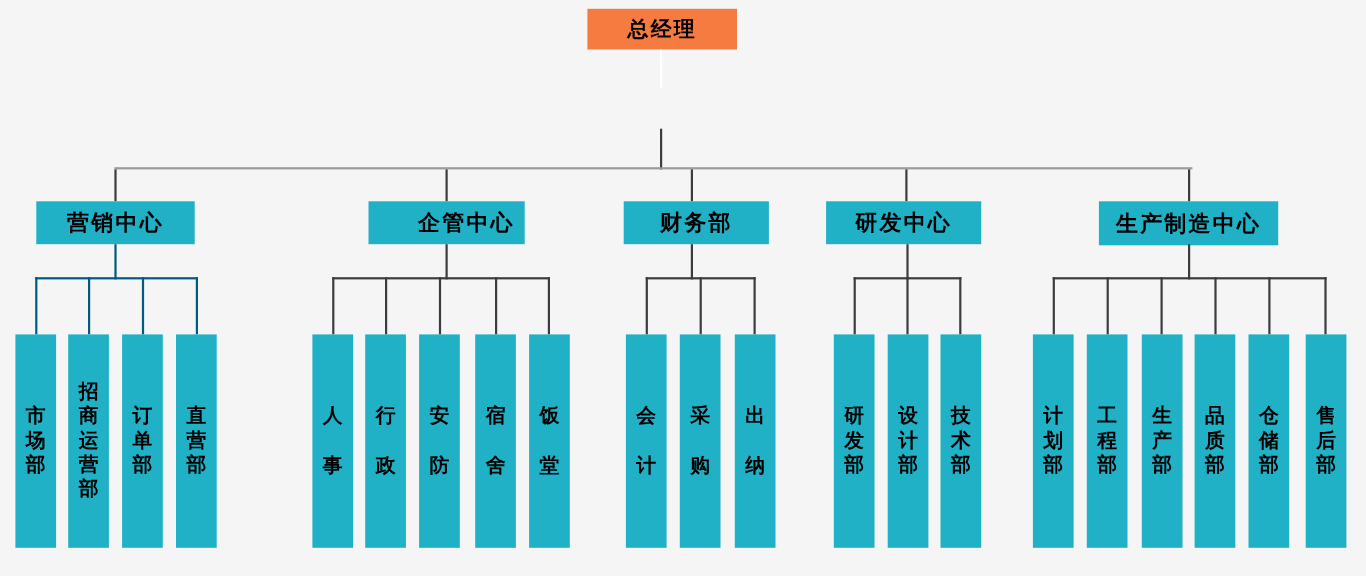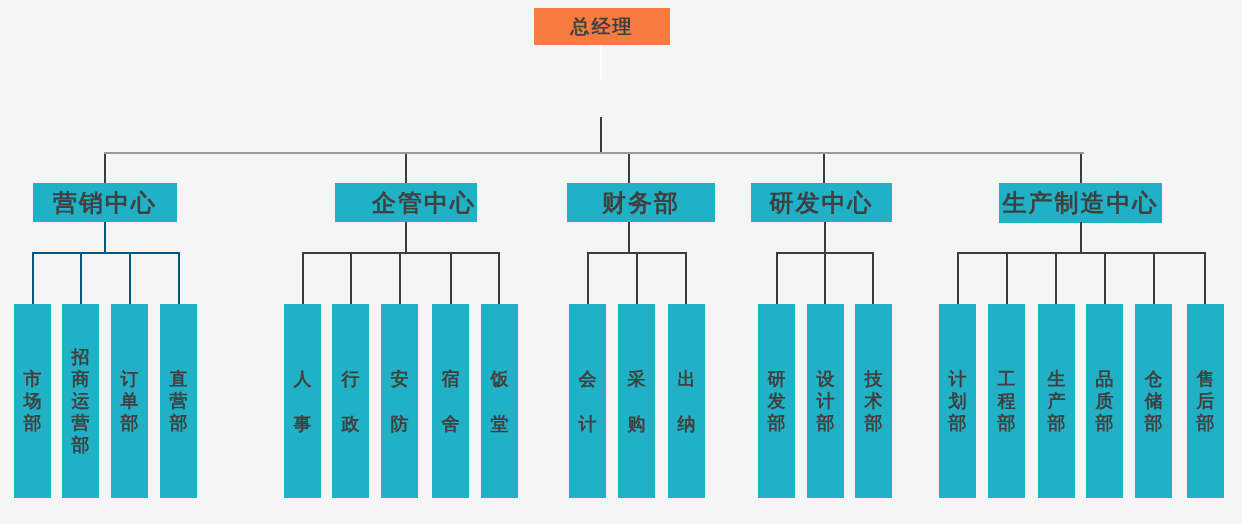--- a/index.html
+++ b/index.html
@@ -12,34 +12,34 @@
     width:1242px;
     height:524px;
     background:var(--background,#F5F5F5);
     overflow:hidden;
   }
   .node{
     position:absolute;
     display:flex;
     align-items:center;
     justify-content:center;
-    color:#404040;
+    color:#000000;
     box-sizing:border-box;
   }
   .node-orange{
     background:var(--orange,#F67B40);
     font-size:19px;
     font-weight:bold;
     letter-spacing:2px;
   }
   .node-teal{
     background:var(--teal,#20B1C6);
   }
   .node-h{
-    font-size:24px;
+    font-size:20px;
     font-weight:bold;
     letter-spacing:2px;
   }
   .node-v{
     flex-direction:column;
     font-size:18px;
     font-weight:bold;
     line-height:1;
     gap:4px;
   }
@@ -63,21 +63,21 @@
   <div class="vline" style="left:600px;top:117px;height:37px;"></div>
   <div class="hline c-gray" style="left:104px;top:152px;width:980px;"></div>
   <div class="vline" style="left:104px;top:154px;height:29px;"></div>
   <div class="vline" style="left:405px;top:154px;height:29px;"></div>
   <div class="vline" style="left:628px;top:154px;height:29px;"></div>
   <div class="vline" style="left:823px;top:154px;height:29px;"></div>
   <div class="vline" style="left:1080px;top:154px;height:29px;"></div>
 
   <div class="node node-teal node-h" style="left:33px;top:183px;width:144px;height:39px;">营销中心</div>
   <div class="node node-teal node-h" style="left:335px;top:183px;width:142px;height:39px;padding-left:36px;">企管中心</div>
-  <div class="node node-teal node-h" style="left:567px;top:183px;width:148px;height:39px;">财务部</div>
+  <div class="node node-teal node-h" style="left:567px;top:183px;width:132px;height:39px;">财务部</div>
   <div class="node node-teal node-h" style="left:751px;top:183px;width:141px;height:39px;">研发中心</div>
   <div class="node node-teal node-h" style="left:999px;top:183px;width:163px;height:40px;">生产制造中心</div>
 
   <div class="vline c-blue" style="left:104px;top:222px;height:32px;"></div>
   <div class="hline c-blue" style="left:32px;top:252px;width:148px;"></div>
   <div class="vline c-blue" style="left:32px;top:252px;height:52px;"></div>
   <div class="vline c-blue" style="left:80px;top:252px;height:52px;"></div>
   <div class="vline c-blue" style="left:129px;top:252px;height:52px;"></div>
   <div class="vline c-blue" style="left:178px;top:252px;height:52px;"></div>
   <div class="node node-teal node-v" style="left:14px;top:304px;width:37px;height:194px;">

